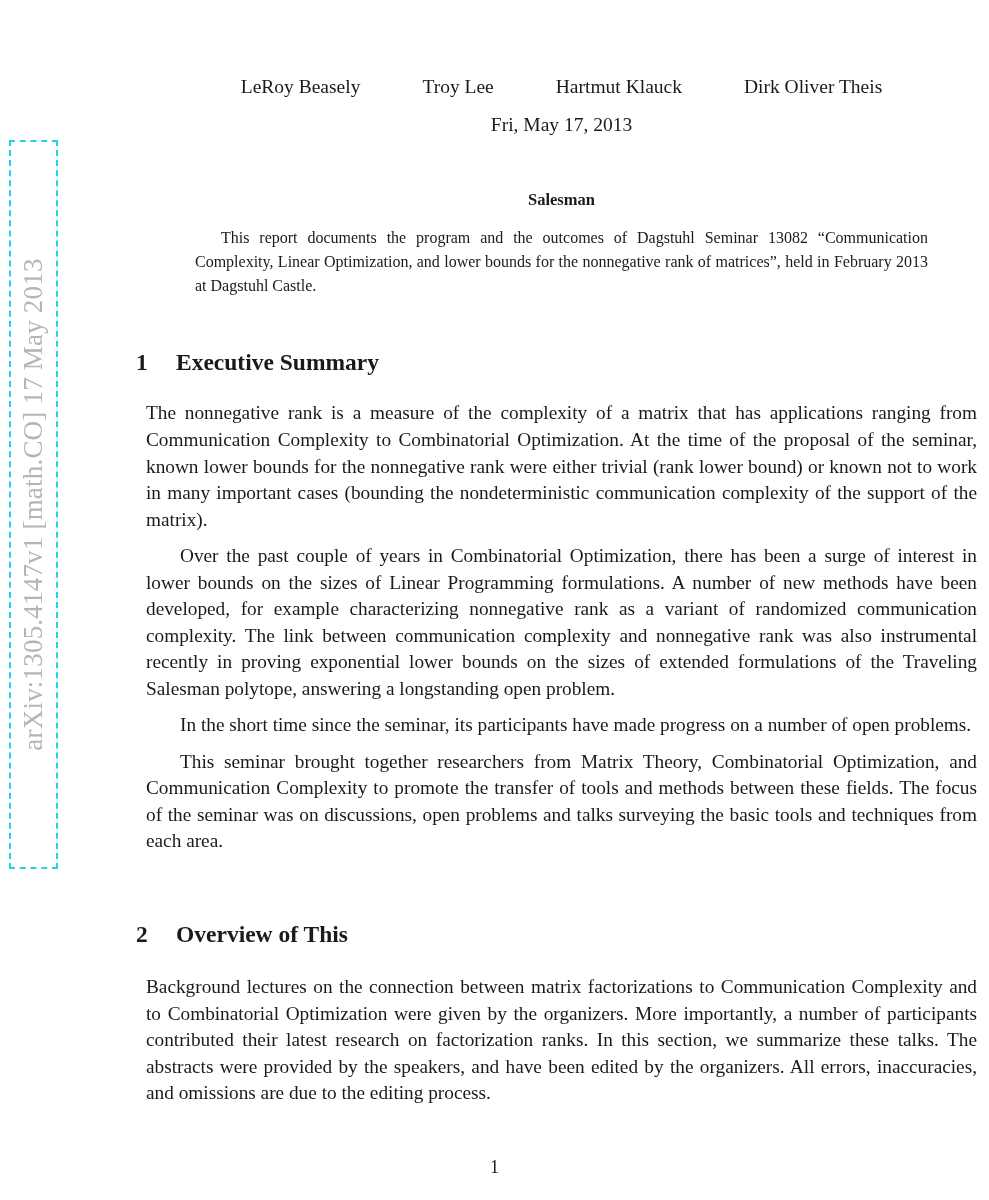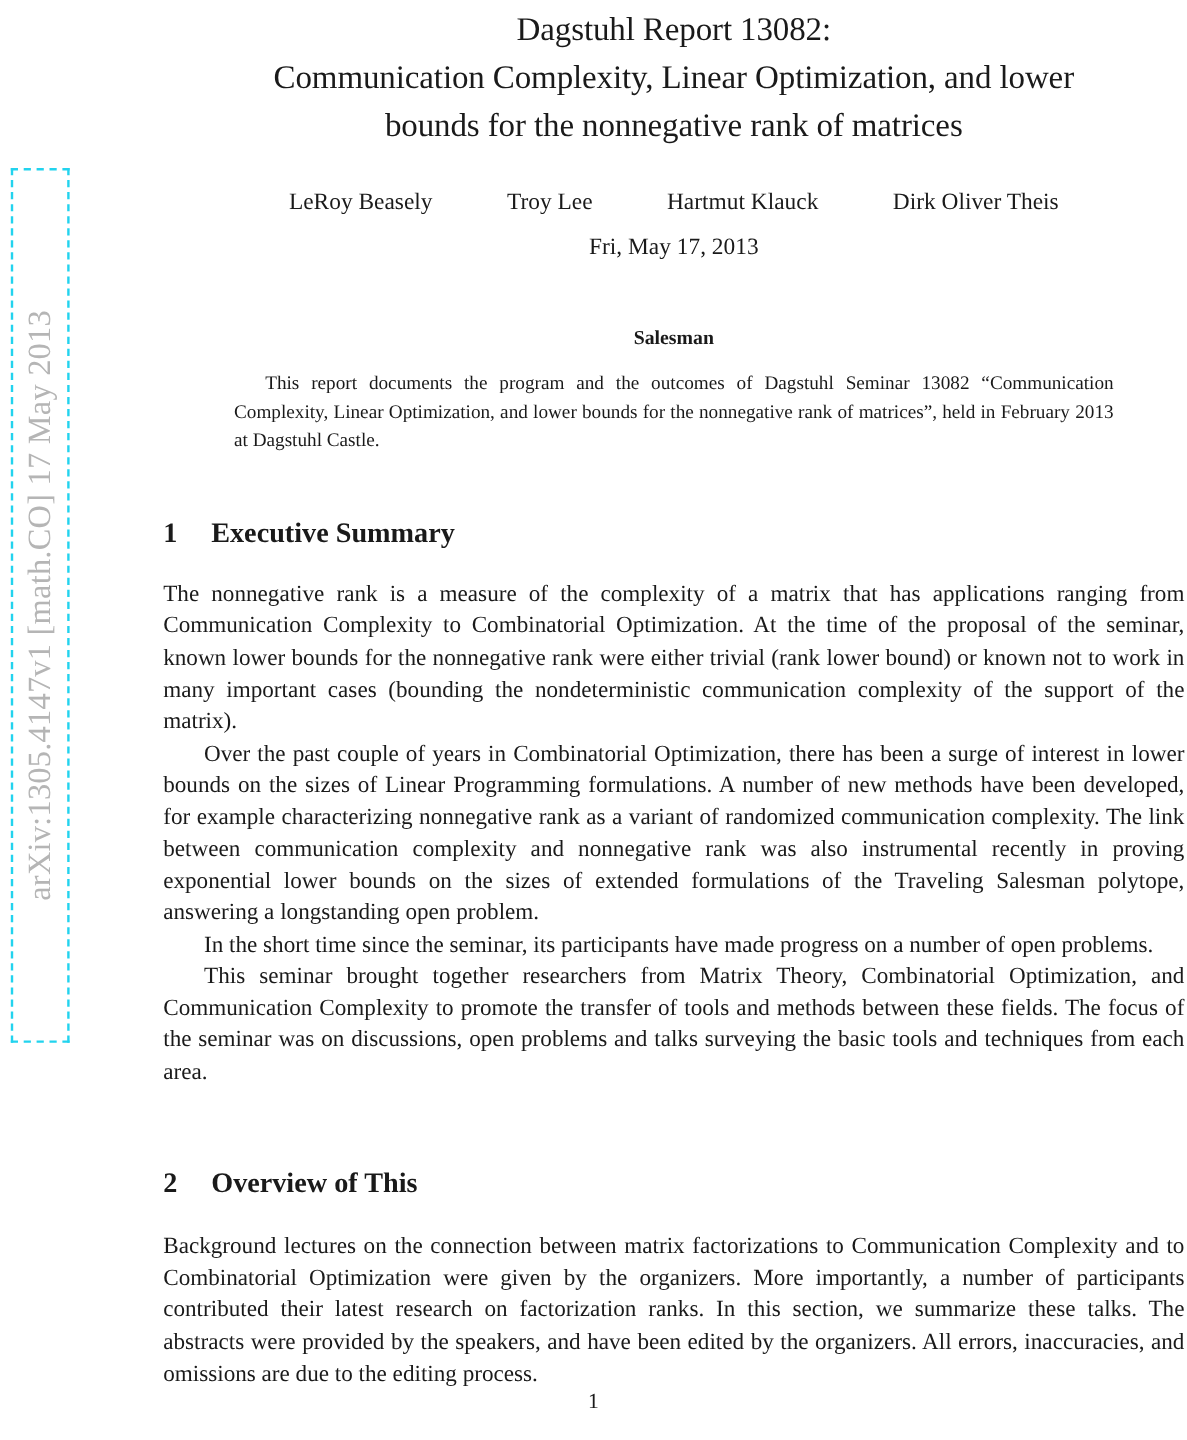--- a/index.html
+++ b/index.html
@@ -58,21 +58,21 @@
   }
   .doc-title .tline { display: block; }
 
   .authors {
     display: flex;
     justify-content: center;
     gap: 62px;
     font-size: 19.5px;
     margin-top: 34px;
   }
-  .author { white-space: nowrap; }
+  .author { white-space: nowrap; margin-top: 42px; }
 
   .docdate {
     text-align: center;
     font-size: 19.5px;
     margin-top: 16px;
   }
 
   
   .abstract-wrap {
     margin: 0 auto;
@@ -103,21 +103,21 @@
     display: flex;
   }
   .section-num { width: 40px; flex: none; }
   .section-title { }
 
   .body-para {
     font-size: 19.3px;
     line-height: 1.375;
     text-align: justify;
     text-justify: inter-word;
-    margin: 0;
+    margin: 10px;
     hyphens: auto;
   }
   .body-para.first { margin-top: 24px; }
   .body-para.indent { text-indent: 34px; }
 
   #sec2-heading { margin-top: 66px; }
   #sec2-para { margin-top: 26px; }
 
   .page-number {
     position: absolute;
@@ -130,25 +130,20 @@
 </style>
 </head>
 <body>
 
 <div class="arxiv-stamp">
   <span class="arxiv-stamp-text">arXiv:1305.4147v1  [math.CO]  17 May 2013</span>
 </div>
 
 <div class="page">
 
-  <h1 class="doc-title">
-    <span class="tline">Dagstuhl Report 13082:</span>
-    <span class="tline">Communication Complexity, Linear Optimization, and lower</span>
-    <span class="tline">bounds for the nonnegative rank of matrices</span>
-  </h1>
 
   <div class="authors">
     <span class="author">LeRoy Beasely</span>
     <span class="author">Troy Lee</span>
     <span class="author">Hartmut Klauck</span>
     <span class="author">Dirk Oliver Theis</span>
   </div>
 
   <div class="docdate">Fri, May 17, 2013</div>
 

